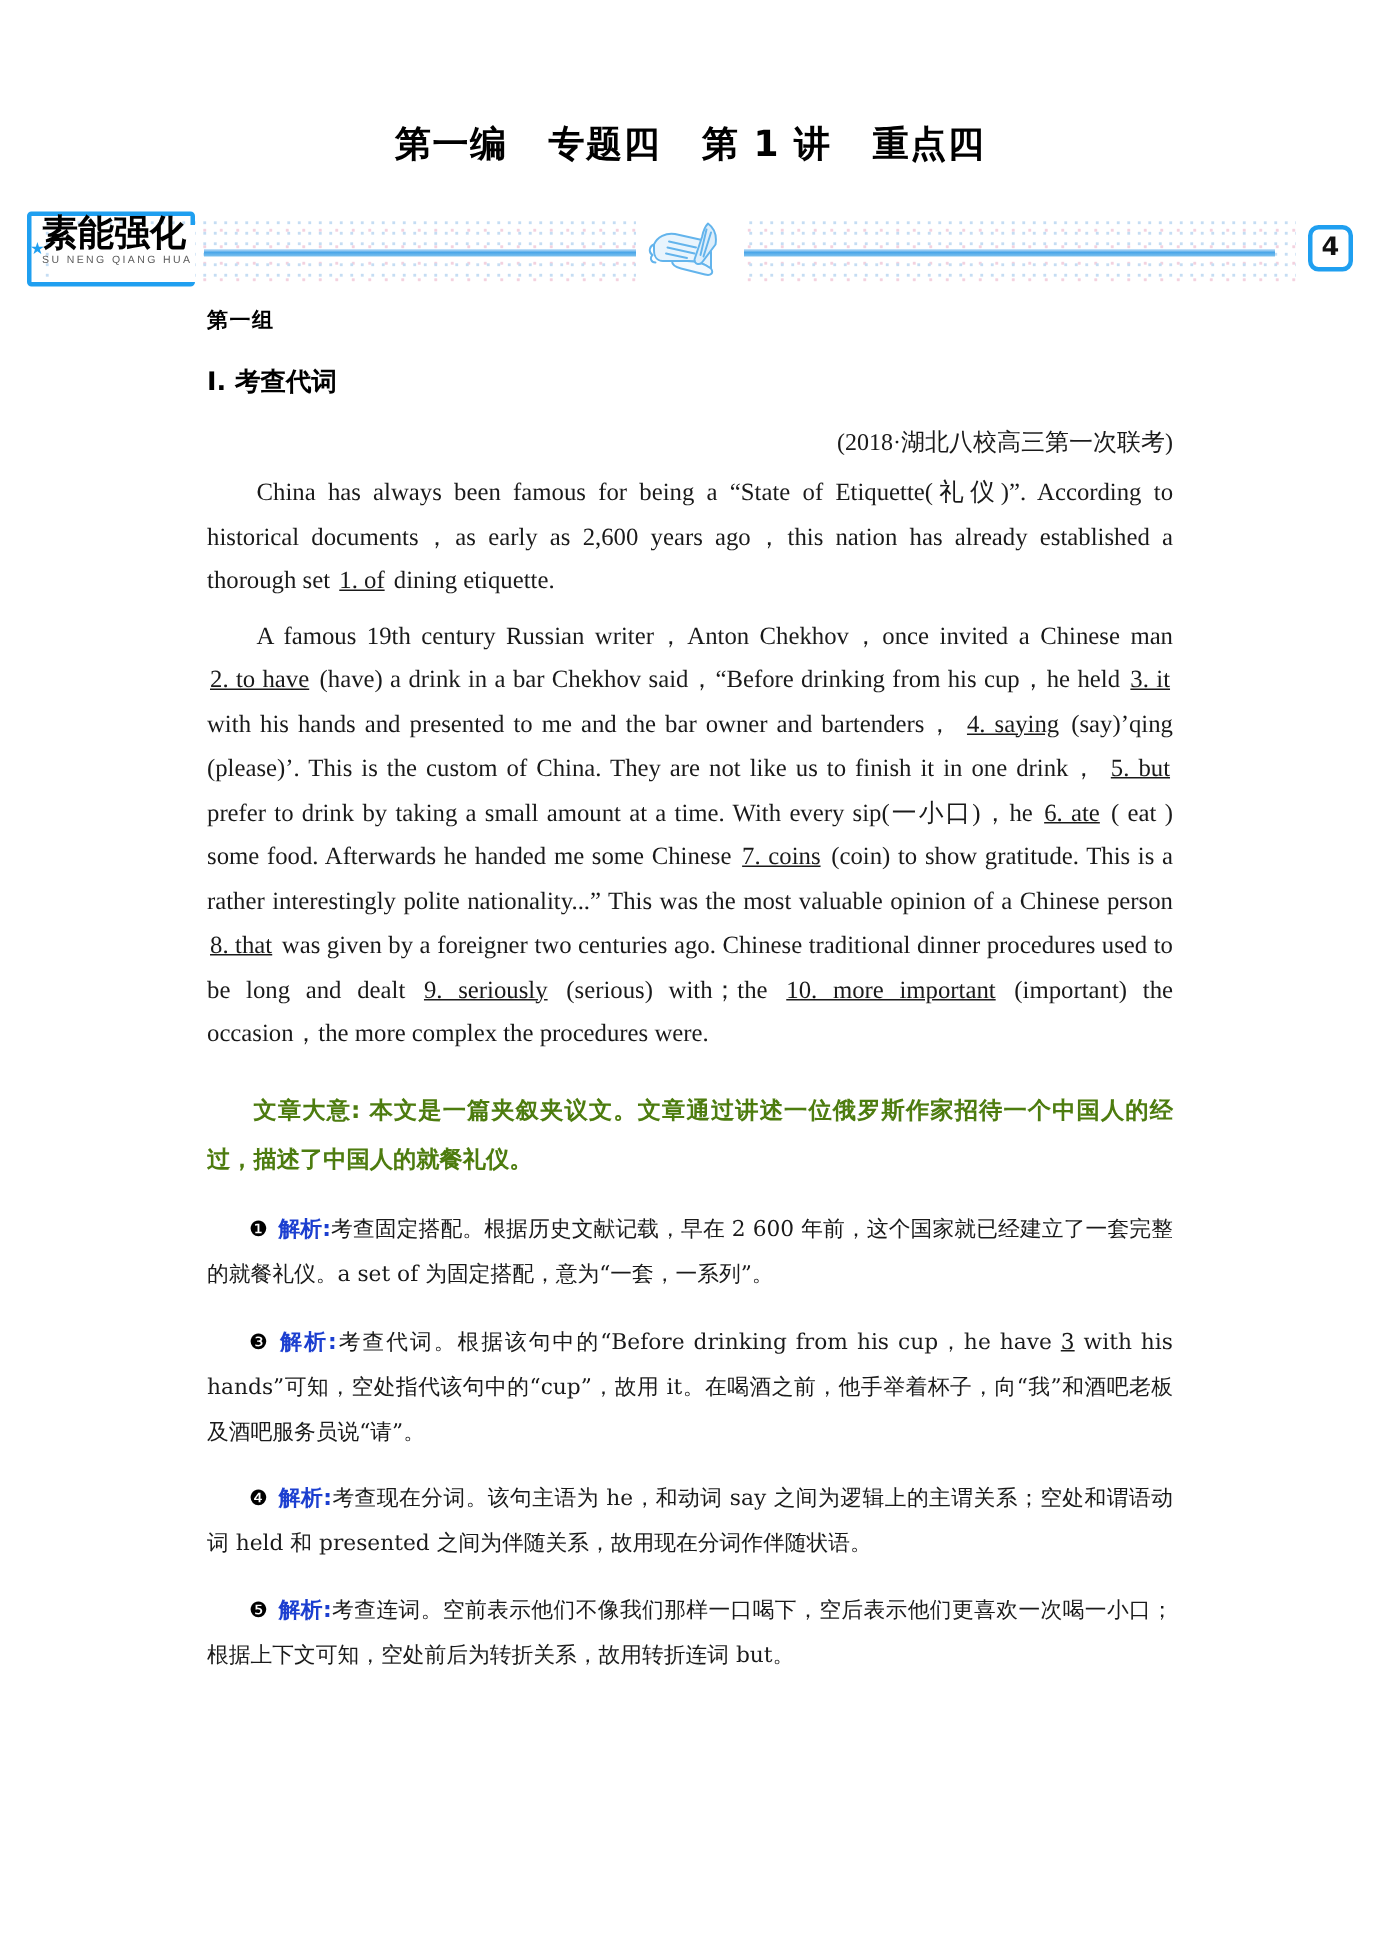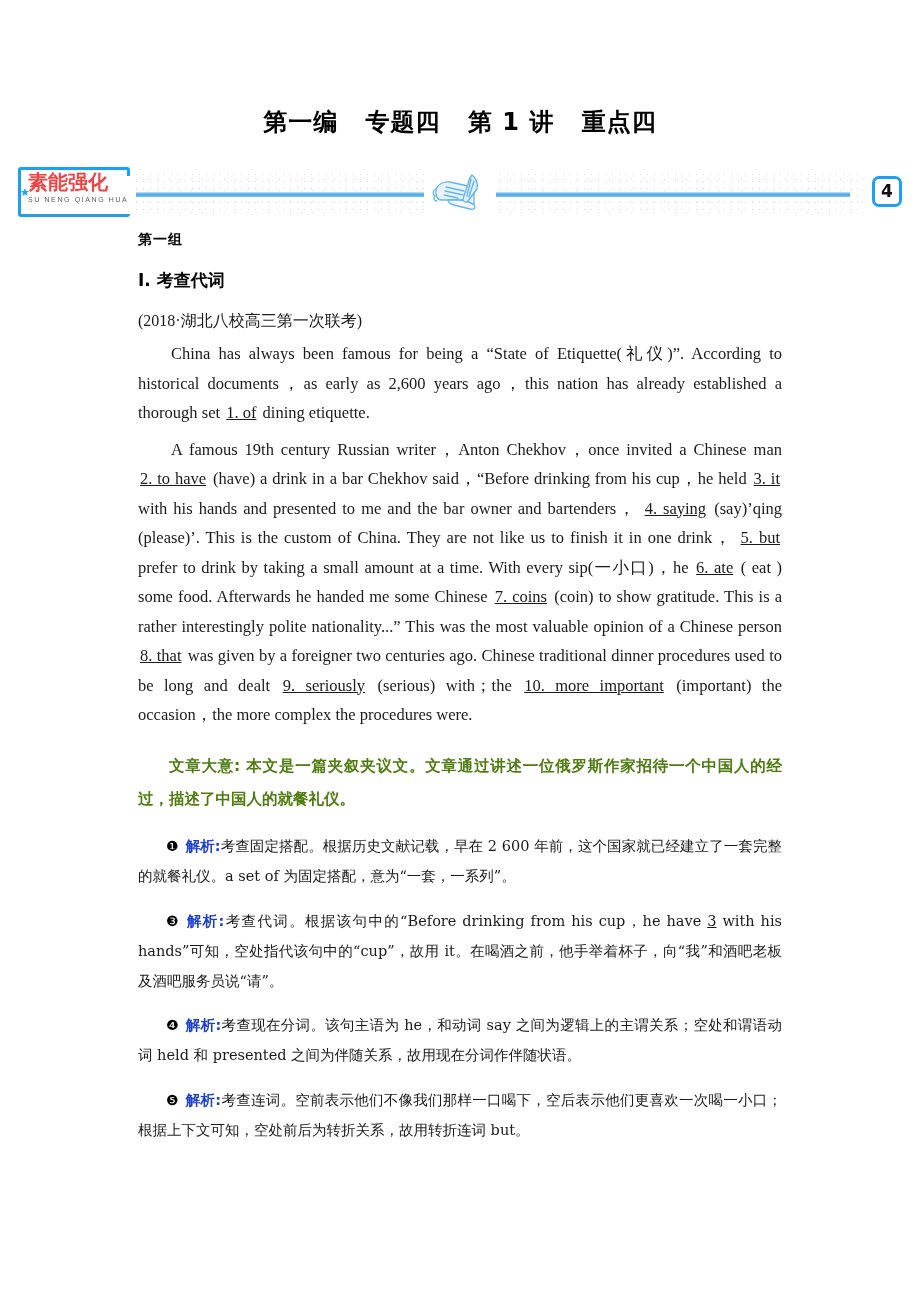--- a/index.html
+++ b/index.html
@@ -23,21 +23,21 @@
     box-sizing: border-box;
   }
 
   
   .chapter-title {
     text-align: center;
     font-family: "DejaVu Sans", "Liberation Sans", sans-serif;
     font-weight: bold;
     font-size: 24px;
     letter-spacing: 1px;
-    padding-top: 106px;
+    padding-top: 80px;
     color: #000;
   }
   .chapter-title .seg { display: inline-block; margin: 0 9px; }
 
   
   .banner {
     position: relative;
     margin: 29px 18px 0 18px;
     height: 50px;
   }
@@ -75,23 +75,23 @@
     z-index: 0;
   }
   .banner-label-inner {
     position: absolute;
     left: 10px; top: 2px;
     z-index: 2;
   }
   .banner-cn {
     font-family: Liberation Serif, serif;
     font-weight: bold;
-    font-size: 20px;
+    font-size: 24px;
     line-height: 26px;
-    color: #ef4444;
+    color: #000000;
     letter-spacing: 0px;
     white-space: nowrap;
   }
   .banner-py {
     font-family: Liberation Sans, sans-serif;
     font-size: 7px;
     line-height: 10px;
     color: #5b5b5b;
     letter-spacing: 1.6px;
     white-space: nowrap;
@@ -144,20 +144,21 @@
     color: #000;
   }
   .section-head {
     font-family: "DejaVu Sans", "Liberation Sans", sans-serif;
     font-size: 17px;
     font-weight: bold;
     margin-top: 20px;
     color: #000;
   }
   .source-line {
+    text-align: right;
     font-size: 16px;
     margin-top: 19px;
     font-family: "Liberation Serif", serif;
   }
   .para-en {
     font-size: 16.5px;
     line-height: 29.5px;
     text-align: justify;
     text-justify: inter-word;
     margin: 7px 0 0 0;

